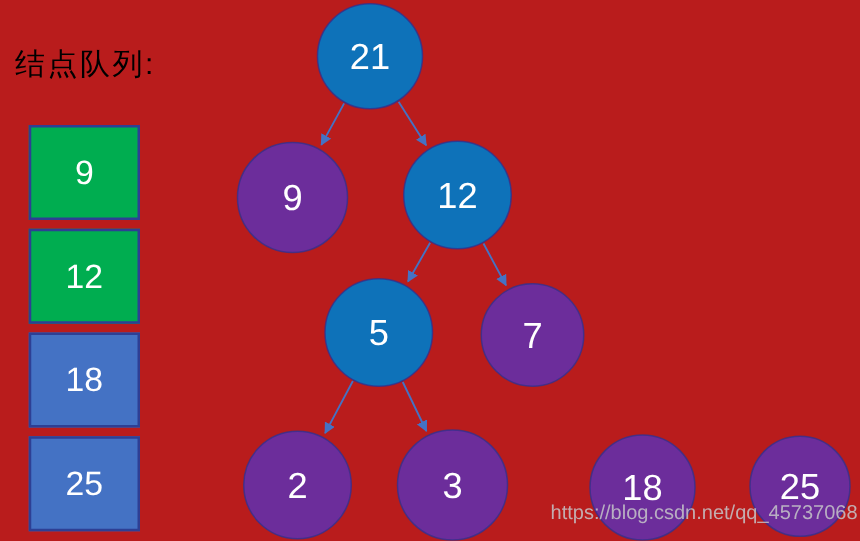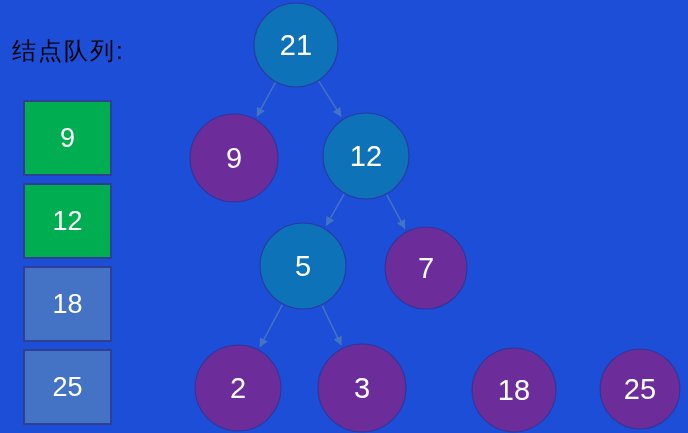--- a/index.html
+++ b/index.html
@@ -5,21 +5,21 @@
   html, body {
     margin: 0;
     padding: 0;
     background: #ffffff;
     font-family: "Liberation Sans", "DejaVu Sans", sans-serif;
   }
   #canvas {
     position: relative;
     width: 688px;
     height: 433px;
-    background: #1d4ed8;
+    background: #b91c1c;
     overflow: hidden;
   }
   .page-title {
     position: absolute;
     left: 12px;
     top: 35px;
     font-size: 24px;
     color: #000000;
     letter-spacing: 2px;
     white-space: nowrap;
@@ -117,14 +117,15 @@
         <text x="238" y="398">2</text>
         <circle cx="362" cy="388" r="44" fill="#6C2D9B" stroke="#2E3192" stroke-width="1.2" stroke-opacity="0.75"></circle>
         <text x="362" y="398">3</text>
         <circle cx="514" cy="390" r="42" fill="#6C2D9B" stroke="#2E3192" stroke-width="1.2" stroke-opacity="0.75"></circle>
         <text x="514" y="400">18</text>
         <circle cx="640" cy="389" r="40" fill="#6C2D9B" stroke="#2E3192" stroke-width="1.2" stroke-opacity="0.75"></circle>
         <text x="640" y="399">25</text>
       </g>
   </svg>
 
+  <div class="watermark">https://blog.csdn.net/qq_45737068</div>
 
 </div>
 
 </body></html>

